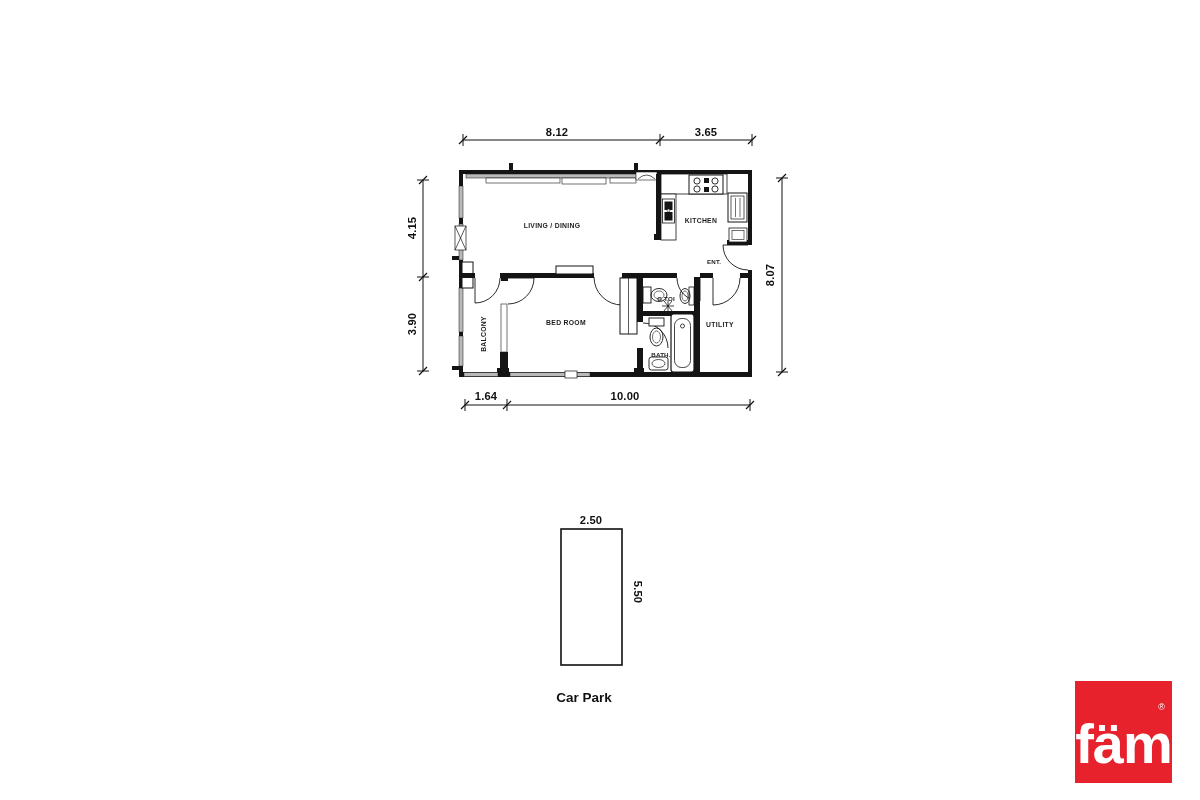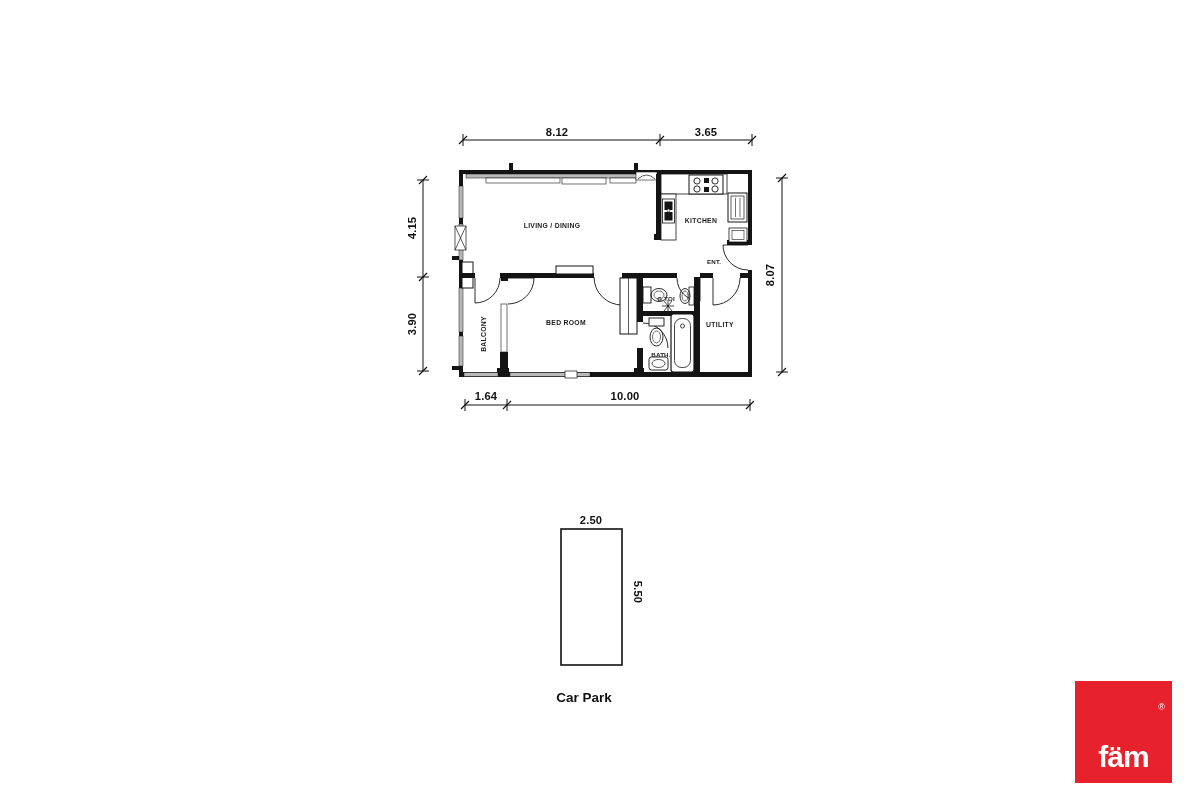--- a/index.html
+++ b/index.html
@@ -10,21 +10,21 @@
   .room-lbl-sm{font-family:"Liberation Sans",sans-serif;font-weight:bold;font-size:6.2px;fill:#1c1c1c;letter-spacing:.2px;}
   .dim-lbl{font-family:"Liberation Sans",sans-serif;font-weight:bold;font-size:11.2px;fill:#111;letter-spacing:.2px;}
   .cp-title{font-family:"Liberation Sans",sans-serif;font-weight:bold;font-size:13.5px;fill:#111;}
   .wall{fill:#141414;}
   .glass{fill:#b9b9b9;stroke:#141414;stroke-width:.5;}
   .fx{fill:#ffffff;stroke:#141414;}
   .ln{stroke:#141414;fill:none;}
   
   .logo{position:absolute;left:1075px;top:681px;width:97px;height:102px;}
   .logo-text{position:absolute;left:0;right:0;bottom:11px;text-align:center;color:#ffffff;
-             font-weight:bold;font-size:30px;line-height:1;letter-spacing:-1px;
+             font-weight:bold;font-size:56px;line-height:1;letter-spacing:-1px;
              font-family:"Liberation Sans",sans-serif;}
   .logo-reg{position:absolute;top:22px;right:7px;color:#ffffff;font-size:9px;line-height:1;
             font-family:"Liberation Sans",sans-serif;}
 </style>
 </head>
 <body>
 
 <svg id="plan-svg" width="1200" height="800" viewBox="0 0 1200 800">
 
   <g>

